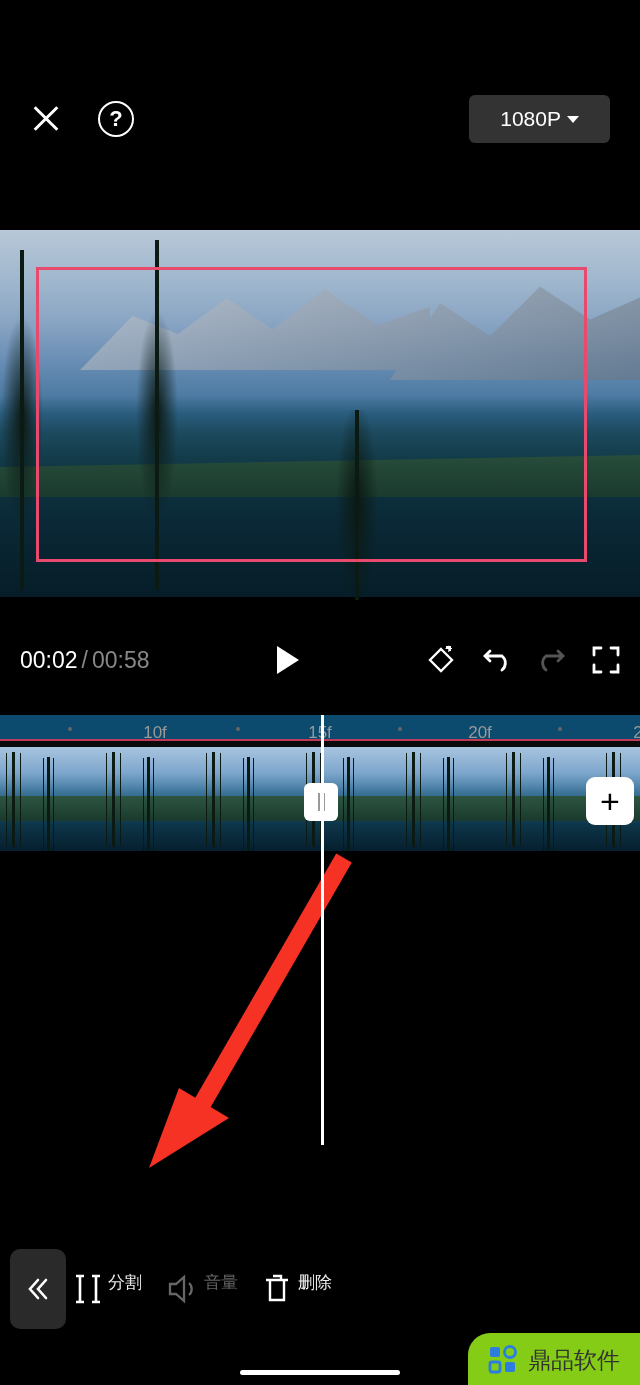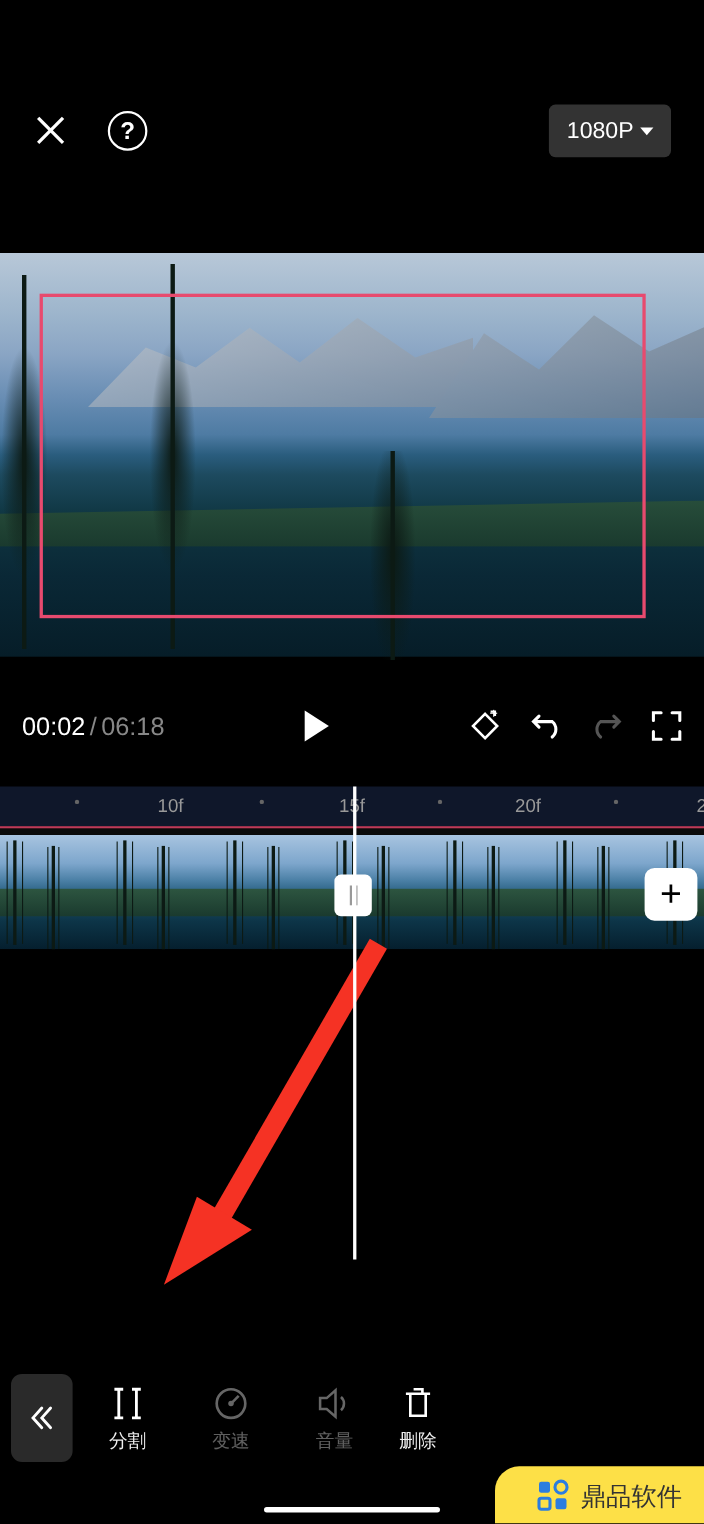--- a/index.html
+++ b/index.html
@@ -6,21 +6,21 @@
 body{width:640px;height:1385px;background:#000;font-family:-apple-system,"PingFang SC",sans-serif;color:#fff;overflow:hidden;position:relative}
 .header{height:230px;position:relative}
 .hrow{position:absolute;top:95px;left:0;right:0;display:flex;align-items:center;padding:0 30px}
 .close-ic{width:32px;height:32px;cursor:pointer}
 .close-ic::before,.close-ic::after{content:"";position:absolute;width:32px;height:3px;background:#fff;top:14px;left:0}
 .close-ic::before{transform:rotate(45deg)}
 .close-ic::after{transform:rotate(-45deg)}
 .close-ic{position:relative}
 .help-ic{width:36px;height:36px;border:2.5px solid #fff;border-radius:50%;display:flex;align-items:center;justify-content:center;font-size:22px;font-weight:600;margin-left:36px;cursor:pointer}
 .spacer{flex:1}
-.res-btn{background:#333;border-radius:6px;padding:10px 16px;display:flex;align-items:center;gap:6px;font-size:21px;cursor:pointer;height:48px}
+.res-btn{background:#333;border-radius:6px;padding:10px 31px;display:flex;align-items:center;gap:6px;font-size:21px;cursor:pointer;height:48px}
 .chev{width:0;height:0;border-left:6px solid transparent;border-right:6px solid transparent;border-top:7px solid #fff}
 .exp-btn{background:#fe2c55;border-radius:6px;padding:10px 22px;font-size:21px;font-weight:500;margin-left:14px;cursor:pointer;height:48px;display:flex;align-items:center}
 .preview{position:relative;height:367px;background:linear-gradient(180deg,#b8c8d8 0%,#9db5cc 15%,#8aa5c4 25%,#6b8fb5 35%,#4e7ba3 45%,#2a5d7e 50%,#1d4a5f 55%,#0f3642 65%,#0a2836 80%,#061d28 100%)}
 .mtn{position:absolute;top:0;left:0;right:0;bottom:0;opacity:.55}
 .mtn::before{content:"";position:absolute;top:50px;left:80px;width:350px;height:90px;background:linear-gradient(135deg,#c5c8cc,#8a9098);clip-path:polygon(0 100%,15% 40%,28% 60%,42% 20%,55% 55%,70% 10%,85% 50%,100% 30%,100% 100%)}
 .mtn::after{content:"";position:absolute;top:40px;right:0;width:250px;height:110px;background:linear-gradient(135deg,#9ba2aa,#6b7580);clip-path:polygon(0 100%,20% 30%,40% 60%,60% 15%,80% 45%,100% 25%,100% 100%)}
 .forest{position:absolute;bottom:100px;left:0;right:0;height:60px;background:linear-gradient(0deg,#1a3a2e,#2d5540);clip-path:polygon(0 50%,100% 30%,100% 100%,0 100%)}
 .tree{position:absolute;width:4px;background:#0c1a14}
 .t1{left:20px;top:20px;height:340px}
 .t1::before,.t2::before,.t3::before{content:"";position:absolute;left:-30px;top:0;width:64px;height:100%;background:radial-gradient(ellipse 30px 150px at center,#0c1a14 0%,transparent 70%)}
@@ -29,44 +29,44 @@
 .t3::before{width:40px;left:-18px}
 .sel{position:absolute;top:37px;left:36px;right:53px;bottom:35px;border:3px solid #e84a6e;pointer-events:none}
 .pctl{display:flex;align-items:center;padding:0 20px;height:110px;gap:24px;margin-top:8px}
 .tm{font-size:23px}
 .cur{color:#fff}
 .sep{color:#888;margin:0 4px}
 .tot{color:#888}
 .play-ic{margin-left:auto;margin-right:auto;width:0;height:0;border-left:22px solid #fff;border-top:14px solid transparent;border-bottom:14px solid transparent;cursor:pointer}
 .kf svg,.undo svg,.redo svg,.full svg{display:block}
 .kf,.undo,.redo,.full{cursor:pointer}
-.ruler{height:36px;position:relative;background:#0f172a;font-size:17px;color:#999}
+.ruler{height:24px;position:relative;background:#0c4a6e;font-size:17px;color:#999}
 .rlab{position:absolute;top:8px;transform:translateX(-50%)}
 .rdot{position:absolute;top:12px;width:4px;height:4px;background:#666;border-radius:50%;transform:translateX(-50%)}
 .tl-wrap{position:relative}
 .tl-top{height:8px;border-top:2px solid #be3a58;background:#0a0a0a}
 .clip{height:104px;display:flex;overflow:hidden;position:relative}
 .thumb{flex:0 0 100px;height:100%;background:linear-gradient(180deg,#a8c4e0 0%,#7da6cc 25%,#4a7fa5 40%,#1d5575 55%,#0d3548 75%,#051f2e 100%);position:relative}
 .thumb::before{content:"";position:absolute;bottom:30px;left:0;right:0;height:25px;background:linear-gradient(0deg,#1a3a2e,#2d5540)}
 .thumb::after{content:"";position:absolute;top:5px;left:12px;width:3px;height:95px;background:#0c1a14;box-shadow:-7px 0 0 -1px #0c1a14,7px 0 0 -1px #0c1a14,35px 5px 0 0 #0c1a14,30px 5px 0 -1px #0c1a14,40px 5px 0 -1px #0c1a14}
 .handle{position:absolute;left:304px;top:36px;width:34px;height:38px;background:#fff;border-radius:6px;cursor:pointer;display:flex;align-items:center;justify-content:center;gap:3px}
 .handle::before,.handle::after{content:"";width:2px;height:18px;background:#999}
 .add-btn{position:absolute;right:6px;top:30px;width:48px;height:48px;background:#fff;border-radius:9px;color:#000;font-size:34px;display:flex;align-items:center;justify-content:center;cursor:pointer;font-weight:300}
 .sub{height:48px;background:#0f0f0f;border-top:1px solid #2a2a2a;border-bottom:1px solid #2a2a2a;display:flex;align-items:center;padding-left:14px;color:#bbb;font-size:17px}
 .playhead{position:absolute;left:321px;top:0;width:2.5px;background:#fff;z-index:5;pointer-events:none}
 .ph1{top:0;height:430px}
 .arrow{position:absolute;left:144px;top:848px;width:220px;height:330px;z-index:4;pointer-events:none}
 .btoolbar{position:absolute;bottom:42px;left:0;right:0;height:108px;display:flex;align-items:center;padding:0 10px;gap:6px}
 .back-btn{width:56px;height:80px;background:#2a2a2a;border-radius:10px;display:flex;align-items:center;justify-content:center;cursor:pointer}
-.tool{display:flex;flex-direction:column;align-items:center;gap:4px;min-width:88px;cursor:pointer}
+.tool{display:flex;align-items:flex-start;gap:4px;min-width:88px;cursor:pointer}
 .tool.dim{opacity:.4}
 .tool-ic{height:36px;display:flex;align-items:center;justify-content:center}
 .tool-lb{font-size:17px;color:#eee}
 .homebar{position:absolute;bottom:10px;left:50%;transform:translateX(-50%);width:160px;height:5px;background:#fff;border-radius:3px}
-.wm{position:absolute;bottom:0;right:0;background:#fde047;border-top-left-radius:22px;padding:10px 20px 8px 36px;display:flex;align-items:center;gap:8px;color:#333;font-size:23px;font-weight:500}
+.wm{position:absolute;bottom:0;right:0;background:#84cc16;border-top-left-radius:22px;padding:10px 20px 8px 18px;display:flex;align-items:center;gap:8px;color:#333;font-size:23px;font-weight:500}
 .wm-ic svg{display:block}
 </style>
 </head>
 <body>
 
 <div class="header">
   <div class="hrow">
     <div class="close-ic"></div>
     <div class="help-ic">?</div>
     <div class="spacer"></div>
@@ -81,21 +81,21 @@
   <div class="mtn"></div>
   <div class="forest"></div>
   <div class="tree t1"></div>
   <div class="tree t2"></div>
   <div class="tree t3"></div>
   <div class="sel"></div>
 </div>
 
 <div class="pctl">
   <div class="tm">
-    <span class="cur">00:02</span><span class="sep">/</span><span class="tot">06:18</span>
+    <span class="cur">00:02</span><span class="sep">/</span><span class="tot">00:58</span>
   </div>
   <div class="play-ic"></div>
   <div class="kf">
     <svg width="30" height="30" viewBox="0 0 30 30">
         <path d="M15 4 L26 15 L15 26 L4 15 Z" fill="none" stroke="#fff" stroke-width="2.3"></path>
         <path d="M22 4 l4 0 l0 4" fill="none" stroke="#fff" stroke-width="2" transform="translate(-2,-2)"></path>
         <text x="19" y="8" font-size="13" fill="#fff">+</text>
       </svg>
   </div>
   <div class="undo">
@@ -157,30 +157,20 @@
     <div class="tool-ic">
         <svg width="32" height="34" viewBox="0 0 32 34">
           <path d="M8 4 L8 30 M24 4 L24 30 M4 4 L12 4 M4 30 L12 30 M20 4 L28 4 M20 30 L28 30" stroke="#fff" stroke-width="2.6" fill="none"></path>
         </svg>
       </div>
     <span class="tool-lb">分割</span>
   </div>
   <div class="tool dim">
     <div class="tool-ic">
         <svg width="34" height="34" viewBox="0 0 34 34">
-          <circle cx="17" cy="17" r="13" stroke="#fff" stroke-width="2.4" fill="none"></circle>
-          <path d="M17 17 L24 10" stroke="#fff" stroke-width="2.4"></path>
-          <circle cx="17" cy="17" r="2.5" fill="#fff"></circle>
-        </svg>
-      </div>
-    <span class="tool-lb">变速</span>
-  </div>
-  <div class="tool dim">
-    <div class="tool-ic">
-        <svg width="34" height="34" viewBox="0 0 34 34">
           <path d="M4 12 L10 12 L18 5 L18 29 L10 22 L4 22 Z" fill="none" stroke="#fff" stroke-width="2.3"></path>
           <path d="M23 11 A8 8 0 0 1 23 23" fill="none" stroke="#fff" stroke-width="2.3"></path>
         </svg>
       </div>
     <span class="tool-lb">音量</span>
   </div>
   <div class="tool" style="min-width:52px">
     <div class="tool-ic">
         <svg width="34" height="34" viewBox="0 0 34 34">
           <path d="M6 8 L28 8 M10 8 L10 28 L24 28 L24 8 M13 4 L21 4 L21 8" stroke="#fff" stroke-width="2.4" fill="none"></path>

